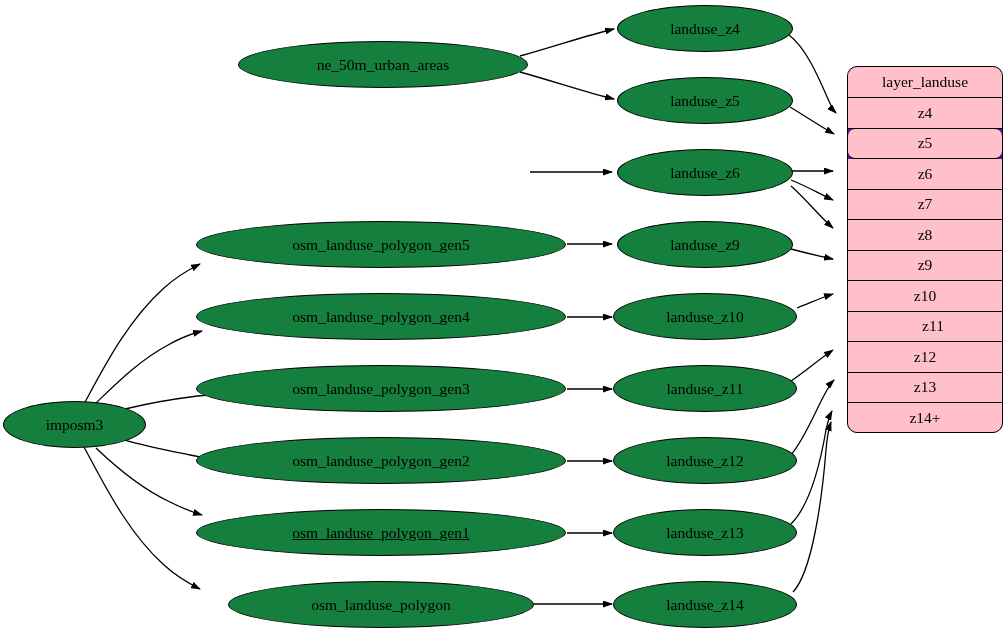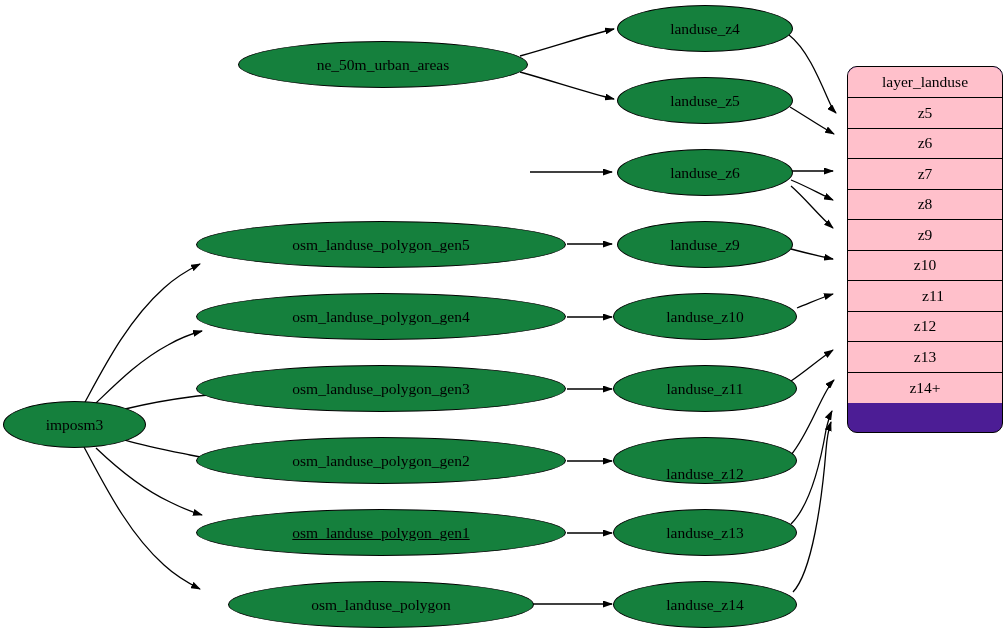--- a/index.html
+++ b/index.html
@@ -164,37 +164,40 @@
   </div>
 
   <div class="node-ellipse" style="left:613px; top:293px; width:184px; height:47px;">
     <span>landuse_z10</span>
   </div>
 
   <div class="node-ellipse" style="left:613px; top:365px; width:184px; height:47px;">
     <span>landuse_z11</span>
   </div>
 
-  <div class="node-ellipse" style="left:613px; top:437px; width:184px; height:47px;align-items:flex-end;">
+  <div class="node-ellipse" style="left:613px; top:437px; width:184px; height:47px;">
     <span>landuse_z12</span>
   </div>
 
   <div class="node-ellipse" style="left:613px; top:509px; width:184px; height:47px;">
     <span>landuse_z13</span>
   </div>
 
   <div class="node-ellipse" style="left:613px; top:581px; width:184px; height:47px;">
     <span>landuse_z14</span>
   </div>
 
   <div id="layer-table" style="left:847px; top:66px; width:156px; height:367px;">
     <div class="trow" style="height:31px;">
       <span>layer_landuse</span>
     </div>
     <div class="trow" style="height:30.5px;">
+      <span>z4</span>
+    </div>
+    <div class="trow" style="height:30.5px;border-radius:7px;">
       <span>z5</span>
     </div>
     <div class="trow" style="height:30.5px;">
       <span>z6</span>
     </div>
     <div class="trow" style="height:30.5px;">
       <span>z7</span>
     </div>
     <div class="trow" style="height:30.5px;">
       <span>z8</span>

